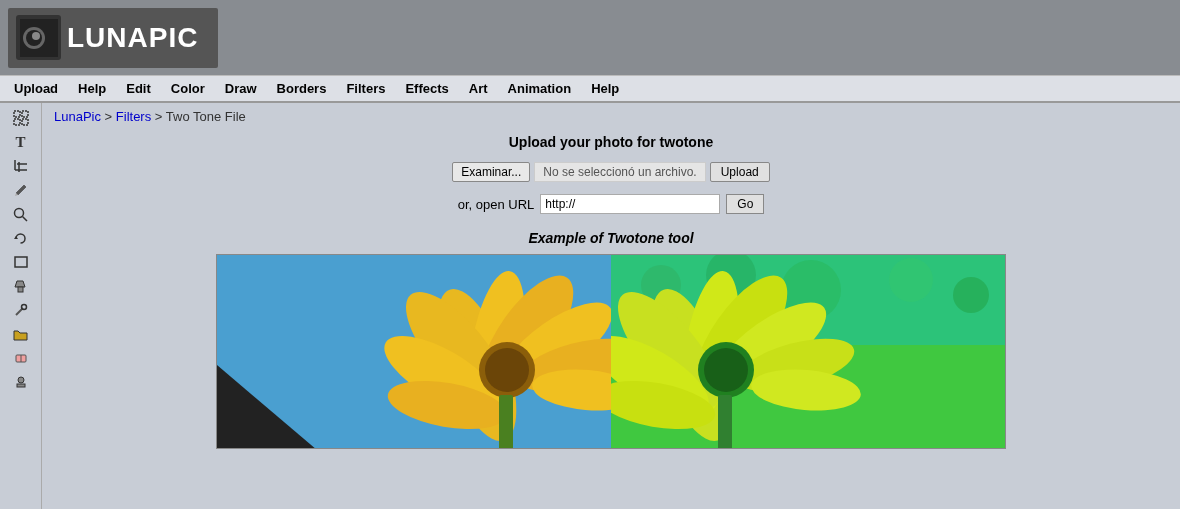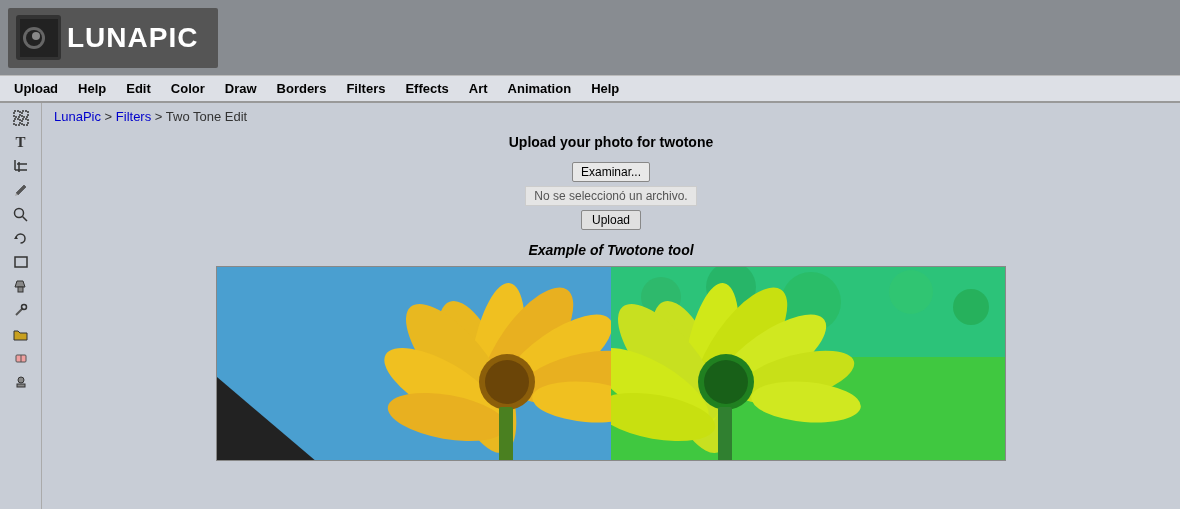--- a/index.html
+++ b/index.html
@@ -117,21 +117,20 @@
       font-weight: bold;
       font-size: 14px;
       margin-bottom: 12px;
     }
     #upload-row {
       display: flex;
       align-items: center;
       justify-content: center;
       gap: 4px;
       margin-bottom: 12px;
-      flex-direction: column;
     }
     .file-btn {
       padding: 2px 8px;
       background: #e8e8e8;
       border: 1px solid #888;
       font-size: 12px;
       cursor: pointer;
       border-radius: 2px;
     }
     .file-label {
@@ -311,31 +310,36 @@
       <svg width="14" height="14" viewBox="0 0 14 14">
           <circle cx="7" cy="5" r="3" fill="#888" stroke="#333" stroke-width="1"></circle>
           <rect x="3" y="9" width="8" height="3" fill="#888" stroke="#333" stroke-width="1"></rect>
         </svg>
     </div>
   </div>
 
   <div id="content">
 
     <div id="breadcrumb">
-      <a>LunaPic</a><span> &gt; </span><a>Filters</a><span> &gt; </span><span>Two Tone Edit</span>
+      <a>LunaPic</a><span> &gt; </span><a>Filters</a><span> &gt; </span><span>Two Tone File</span>
     </div>
 
     <div id="upload-section">
       <div id="upload-title">Upload your photo for twotone</div>
       <div id="upload-row">
         <button class="file-btn">Examinar...</button>
         <span class="file-label">No se seleccionó un archivo.</span>
         <button class="upload-btn">Upload</button>
       </div>
 
+      <div id="url-row">
+        <label>or, open URL</label>
+        <input type="text" id="url-input" value="http://" style="">
+        <button id="go-btn">Go</button>
+      </div>
     </div>
 
     <div id="example-title">Example of Twotone tool</div>
 
     <div id="example-image-container">
       <div id="example-image">
 
         <div id="img-left">
           <svg width="395" height="195" viewBox="0 0 395 195" style="position:absolute;top:0;left:0;">
 

